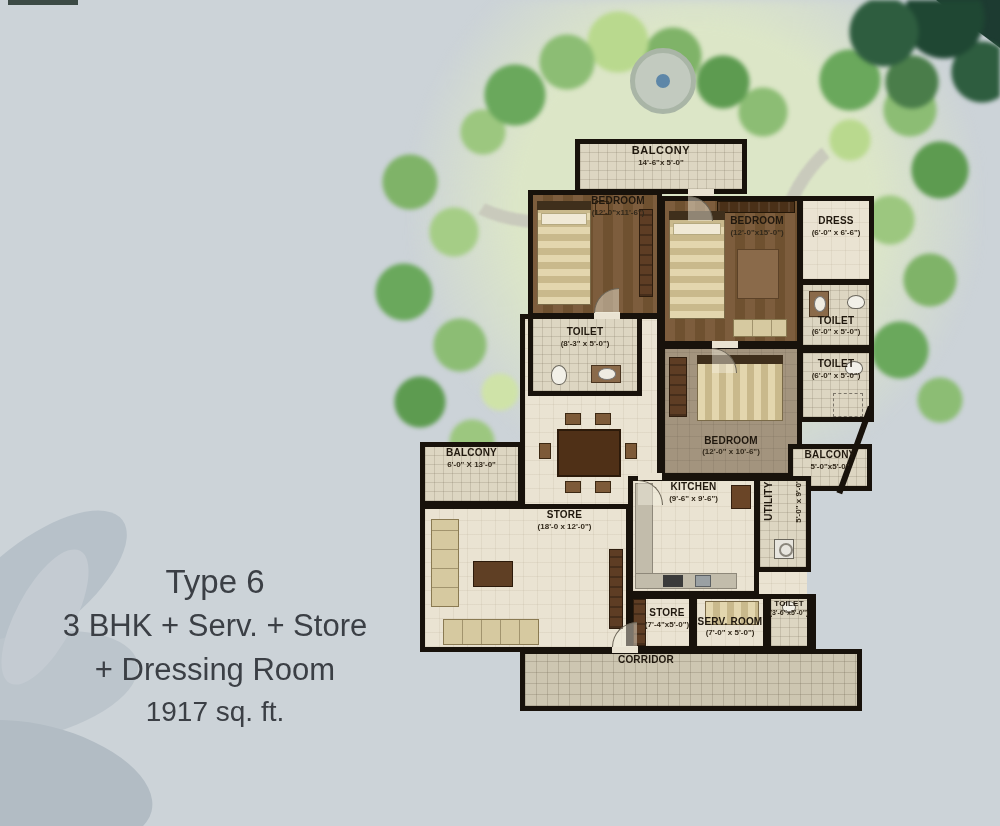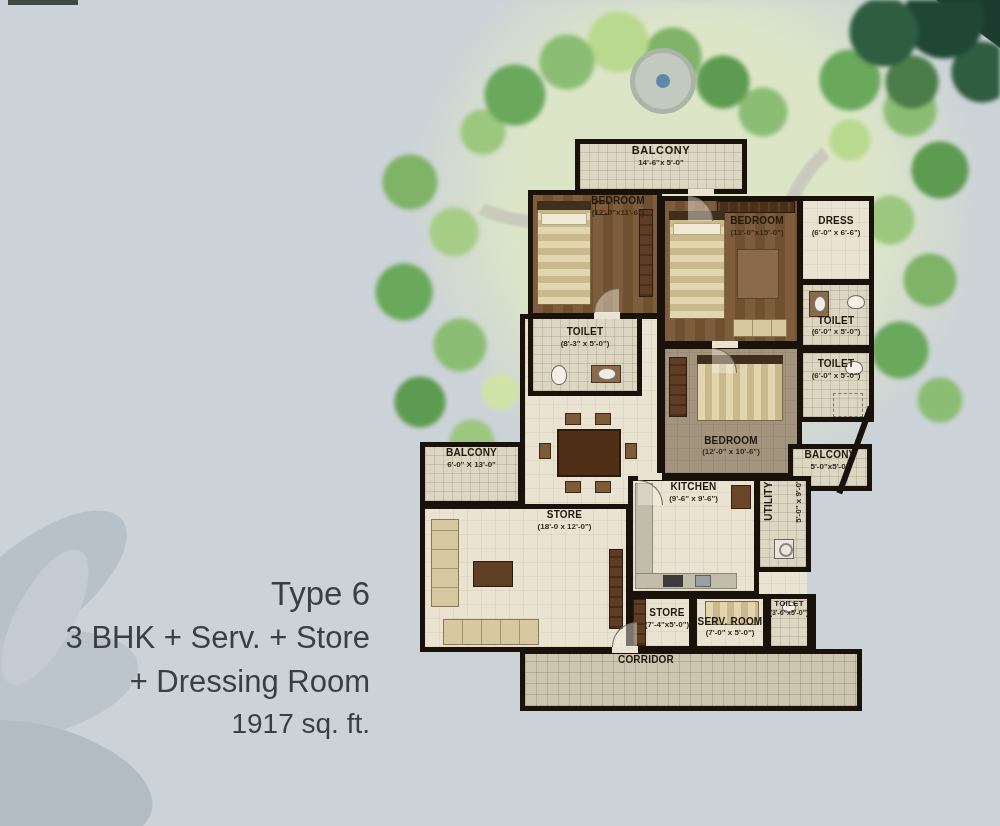--- a/index.html
+++ b/index.html
@@ -144,21 +144,21 @@
   .basin i{position:absolute;left:20%;top:15%;width:60%;height:60%;border-radius:50%;background:#efece2;border:1px solid #777;}
   .shower{border:1px dashed #7a7468;}
   .wm{background:#e7e5de;border:1px solid #6a665c;}
   .wm i{position:absolute;left:4px;top:3px;width:10px;height:10px;border-radius:50%;border:2px solid #8a867c;}
   .rug{background:#8a6a4a;border:1px solid #5c4228;}
   .arc{position:absolute;width:24px;height:24px;border:1px solid #6b6456;border-radius:100% 0 0 0;
        border-right:none;border-bottom:none;background:rgba(245,240,225,.45);z-index:5;}
   .gap{position:absolute;background:#eae3d2;z-index:4;}
 
   
-  .title{position:absolute;left:60px;top:572px;width:310px;text-align:right;color:#3b3f45;z-index:3;}
+  .title{position:absolute;left:60px;top:560px;width:310px;text-align:center;color:#3b3f45;z-index:3;}
   .title .l1{font-size:33px;line-height:44px;}
   .title .l2,.title .l3{font-size:31px;line-height:44px;}
   .title .l4{font-size:28px;line-height:40px;}
 </style>
 </head>
 <body>
 
 <div class="screen">
 
   <div class="topbar"></div>

